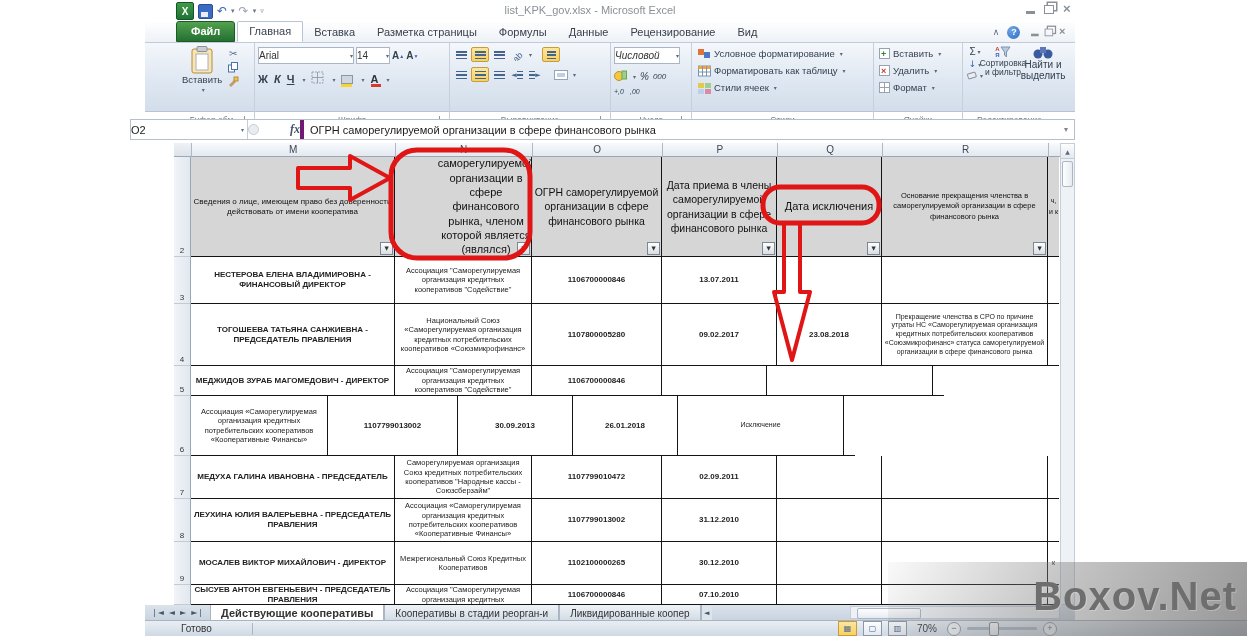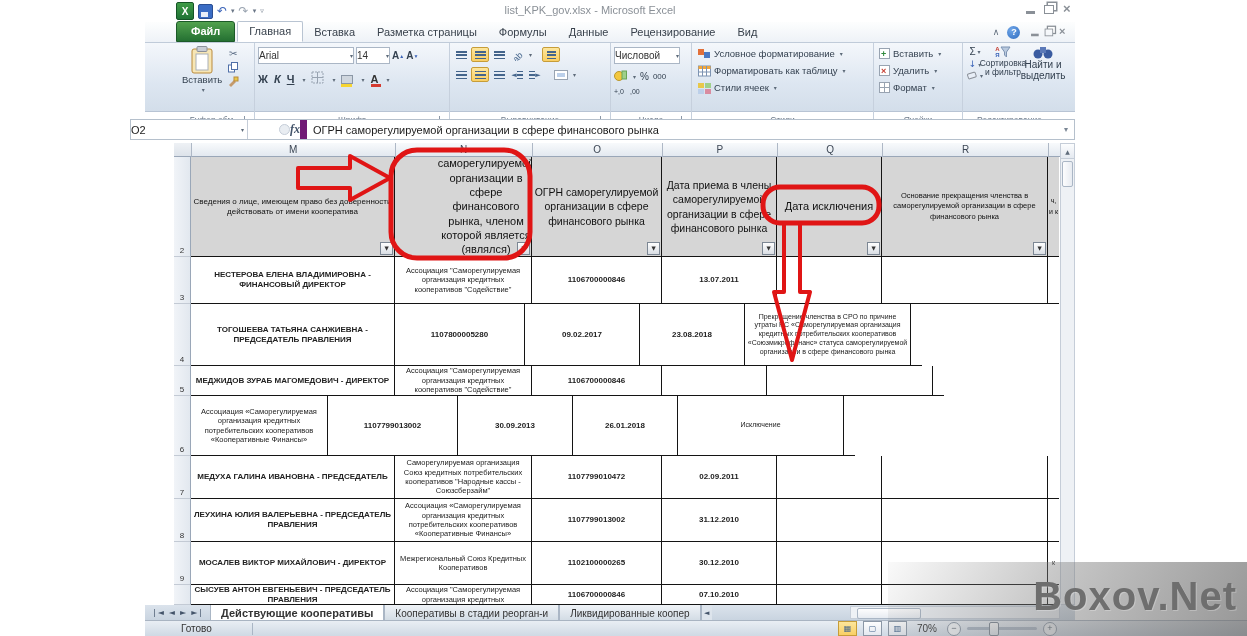--- a/index.html
+++ b/index.html
@@ -56,21 +56,21 @@
   .fillic{width:10px;height:7px;background:#cfd6de;border:1px solid #8b97a6;display:inline-block;position:relative;}
   .fillic:after{content:"";position:absolute;left:-1px;bottom:-4px;width:11px;height:3px;background:#f7d531;}
   .fontA{font-weight:bold;font-size:11px;color:#333;position:relative;line-height:10px;}
   .fontA:after{content:"";position:absolute;left:0;bottom:-3px;width:10px;height:3px;background:#d43a2f;}
 
   
   .fbar{left:130px;top:119px;width:945px;height:21px;background:#fff;border:1px solid #b5c0cc;display:flex;align-items:center;}
   .namebox{width:116px;height:100%;border-right:1px solid #c5cdd8;display:flex;align-items:center;justify-content:flex-start;
            font-size:11px;color:#222;position:relative;}
   .namebox .dropcaret{position:absolute;right:3px;}
-  .fxwrap{width:52px;display:flex;align-items:center;justify-content:flex-end;border-right:7px solid #701a75;height:100%;}
+  .fxwrap{width:52px;display:flex;align-items:center;justify-content:space-between;border-right:4px solid #701a75;height:100%;}
   .fdot{width:9px;height:9px;border-radius:50%;background:#e9edf2;border:1px solid #c5cdd8;}
   .fx{font-family:"Liberation Serif",serif;font-style:italic;font-weight:bold;font-size:12px;color:#44546a;}
   .ftext{flex:1;font-size:11px;color:#1a1a1a;padding-left:6px;white-space:nowrap;overflow:hidden;}
   .fchev{width:16px;text-align:center;color:#7b8violet violet;color:#7b8795;font-size:8px;}
 
   
   .grid{left:174px;top:143px;width:886px;height:462px;background:#fff;overflow:hidden;}
   .colrow{display:flex;height:14px;}
   .colhdr{background:linear-gradient(#f8fafc,#e3e9f0);border-right:1px solid #aeb8c6;border-bottom:1px solid #9aa7b8;
           font-size:10px;color:#3c4654;display:flex;align-items:center;justify-content:center;}
@@ -289,21 +289,21 @@
             <rect x="0.5" y="0.5" width="13" height="9" fill="#fff" stroke="#98a3b1"></rect>
             <rect x="3" y="3" width="8" height="4" fill="#bcd0ea"></rect>
           </svg>
         </span>
       <span class="dropcaret uic">▾</span>
     </div>
     <span class="glabel">Выравнивание</span>
     <span class="launcher"></span>
   </div>
 
-  <div class="rgroup" style="width:74px;">
+  <div class="rgroup" style="width:74px;font-style:italic;">
     <div class="rowline">
       <span class="combo" style="width:64px;">
           <span>Числовой</span>
           <span class="dropcaret uic">▾</span>
         </span>
     </div>
     <div class="rowline" style="margin-top:3px;gap:4px;">
       <span><svg width="13" height="11">
             <circle cx="5" cy="6" r="4.5" fill="#f3c73e" stroke="#b8962e"></circle>
             <rect x="8" y="1" width="4.5" height="8" fill="#9fd08a" stroke="#6aa556"></rect>
@@ -483,20 +483,21 @@
         <div class="cell cN dn">Ассоциация "Саморегулируемая организация кредитных кооперативов "Содействие"</div>
         <div class="cell cO do">1106700000846</div>
         <div class="cell cP do">13.07.2011</div>
         <div class="cell cQ do"></div>
         <div class="cell cR dr"></div>
         <div class="cell cS ds"></div>
       </div>
       <div class="grow" style="height: 62px;">
         <div class="rowhdr">4</div>
         <div class="cell cM dm">ТОГОШЕЕВА ТАТЬЯНА САНЖИЕВНА - ПРЕДСЕДАТЕЛЬ ПРАВЛЕНИЯ</div>
+        <div class="cell cN dn">Национальный Союз «Саморегулируемая организация кредитных потребительских кооперативов «Союзмикрофинанс»</div>
         <div class="cell cO do">1107800005280</div>
         <div class="cell cP do">09.02.2017</div>
         <div class="cell cQ do">23.08.2018</div>
         <div class="cell cR dr">Прекращение членства в СРО по причине утраты НС «Саморегулируемая организация кредитных потребительских кооперативов «Союзмикрофинанс» статуса саморегулируемой организации в сфере финансового рынка</div>
         <div class="cell cS ds"></div>
       </div>
       <div class="grow" style="height: 30px;">
         <div class="rowhdr">5</div>
         <div class="cell cM dm">МЕДЖИДОВ ЗУРАБ МАГОМЕДОВИЧ - ДИРЕКТОР</div>
         <div class="cell cN dn">Ассоциация "Саморегулируемая организация кредитных кооперативов "Содействие"</div>

